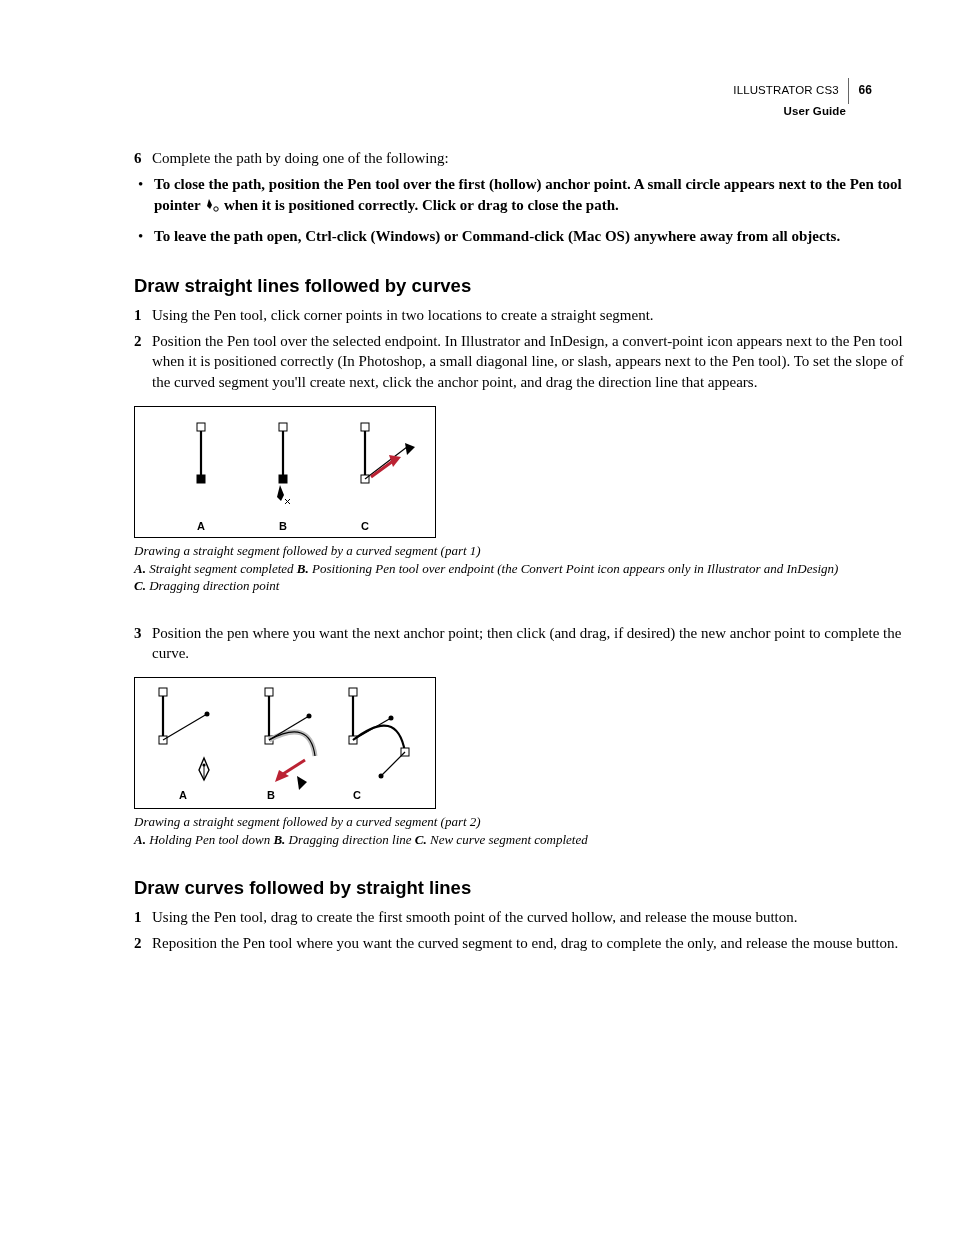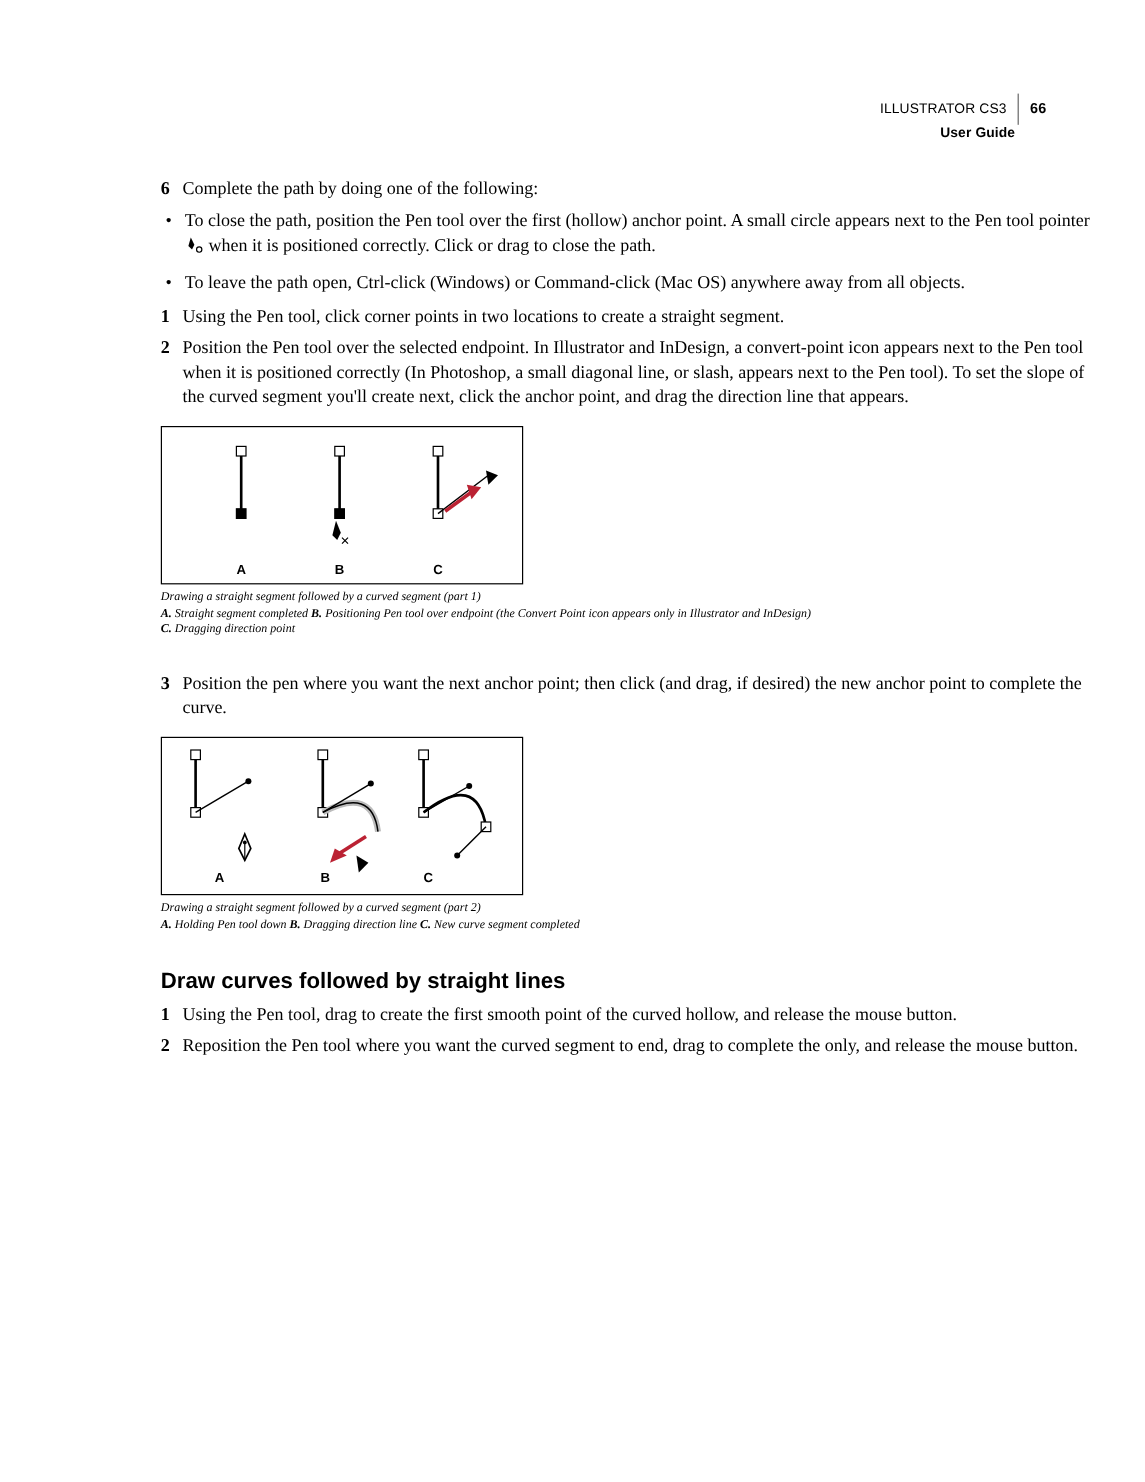--- a/index.html
+++ b/index.html
@@ -39,21 +39,21 @@
   .running-head .pagenum { font-weight:700; font-size:12px; }
   .running-head .ug { font-weight:700; display:block; margin-right:26px;}
   .content { margin-top: 70px; font-size: 15px; line-height: 1.35; }
   .content p { margin: 0 0 10px 0; }
   .step { display:flex; margin:0 0 6px 0; }
   .step .num { font-weight:700; width:18px; flex:0 0 18px; }
   .step .txt { flex:1; }
   .bullet { display:flex; margin:4px 0 8px 0; padding-left:4px;}
   .bullet .dot { width:16px; flex:0 0 16px; }
   .bullet .dot::before { content:"•"; }
-  .bullet .txt { flex:1; }
+  .bullet .txt { flex:1;font-weight:bold; }
   .note .lbl { font-weight:700; font-style:italic; }
   .note { font-style: italic; margin:6px 0 10px 0;}
   a.link { color:#0060b0; text-decoration:none; }
   h2.section {
     font-family:"Myriad Pro","Helvetica Neue",Arial,sans-serif;
     font-weight:700;
     font-size:18.5px;
     margin: 28px 0 6px 0;
   }
   .figbox {
@@ -64,21 +64,21 @@
   .fig1 { width:300px; height:130px; position:relative; }
   .fig2 { width:300px; height:130px; position:relative; }
   .figlabel {
     position:absolute;
     font-family:"Myriad Pro","Helvetica Neue",Arial,sans-serif;
     font-weight:700;
     font-size:11px;
   }
   .caption {
     font-style: italic;
-    font-size: 10px;
+    font-size: 13px;
     line-height:1.35;
     margin: 4px 0 0 0;
   }
   .caption .b { font-weight:700; font-style:italic;}
   .penicon { display:inline-block; vertical-align:-3px; }
   .sq { fill:#fff; stroke:#000; stroke-width:1; }
   .sqf { fill:#000; stroke:#000; }
   .ln { stroke:#000; stroke-width:1.2; fill:none; }
   .lnw { stroke:#000; stroke-width:2.2; fill:none; }
   .red { stroke:#b23; stroke-width:3; fill:none; }
@@ -121,20 +121,21 @@
     </div>
 
 
     <div class="bullet">
       <div class="dot"></div>
       <div class="txt">To leave the path open, Ctrl-click (Windows) or Command-click (Mac OS) anywhere away from all objects.</div>
     </div>
 
 
 
+    <h2 class="section">Draw straight lines followed by curves</h2>
 
     <div class="step">
       <div class="num">1</div>
       <div class="txt">Using the Pen tool, click corner points in two locations to create a straight segment.</div>
     </div>
 
     <div class="step">
       <div class="num">2</div>
       <div class="txt">Position the Pen tool over the selected endpoint. In Illustrator and InDesign, a convert-point icon appears next to the Pen tool when it is positioned correctly (In Photoshop, a small diagonal line, or slash, appears next to the Pen tool). To set the slope of the curved segment you'll create next, click the anchor point, and drag the direction line that appears.</div>
     </div>

